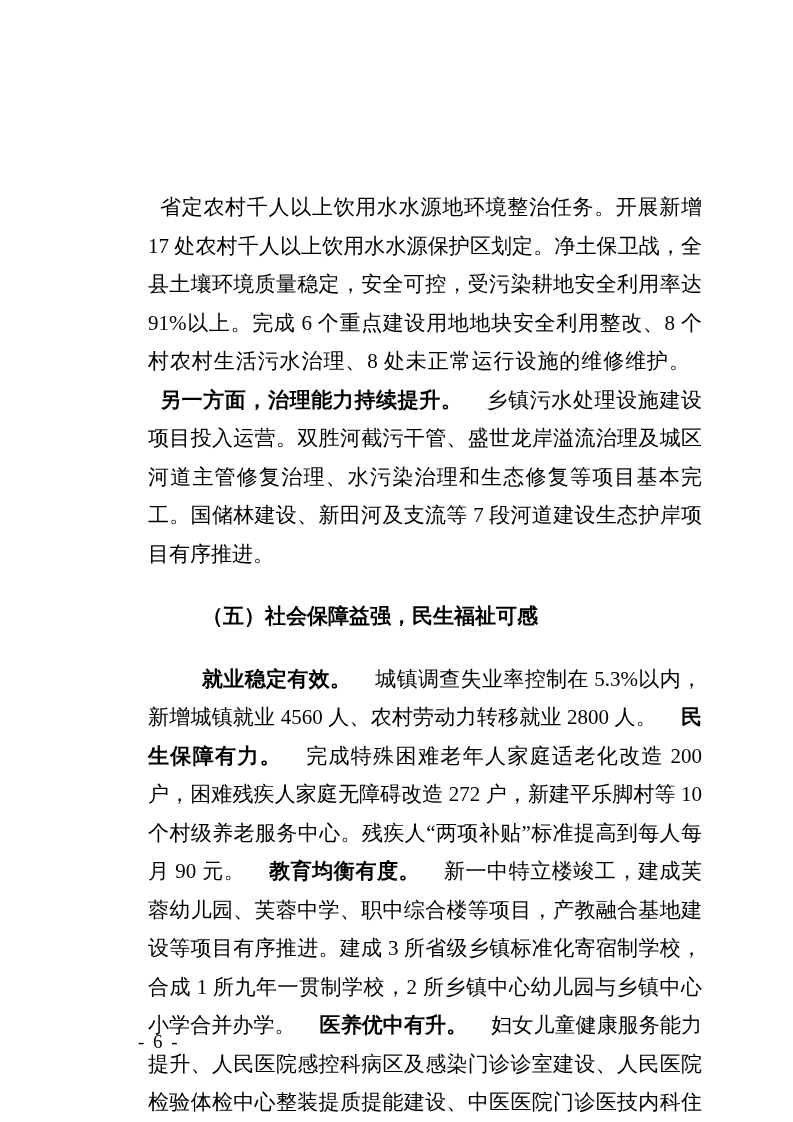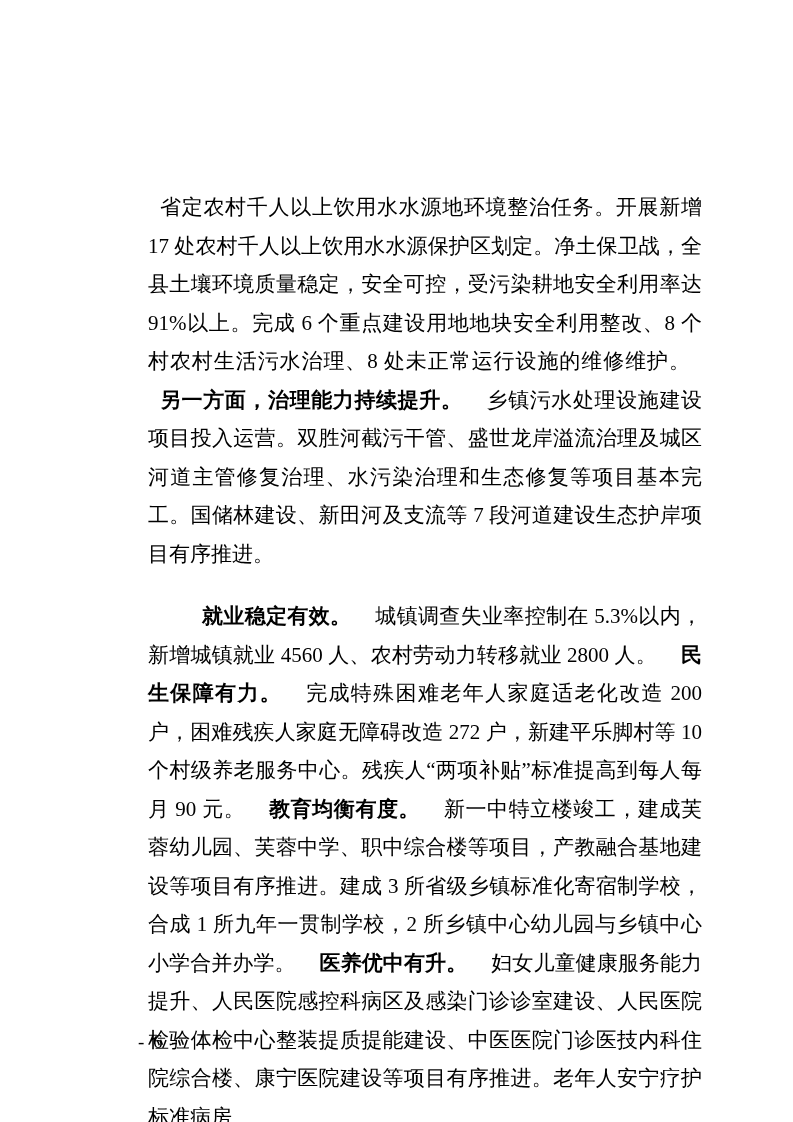--- a/index.html
+++ b/index.html
@@ -48,16 +48,17 @@
     color: #000000;
     font-family: "Liberation Serif", "DejaVu Serif", serif;
   }
 </style>
 </head>
 <body>
 
 <div class="page">
   <div class="text-area" id="doc-body">
       <p class="para body"><span class="seg">省定农村千人以上饮用水水源地环境整治任务。开展新增 17 处农村千人以上饮用水水源保护区划定。净土保卫战，全县土壤环境质量稳定，安全可控，受污染耕地安全利用率达 91%以上。完成 6 个重点建设用地地块安全利用整改、8 个村农村生活污水治理、8 处未正常运行设施的维修维护。</span><span class="seg bold">另一方面，治理能力持续提升。</span><span class="seg">乡镇污水处理设施建设项目投入运营。双胜河截污干管、盛世龙岸溢流治理及城区河道主管修复治理、水污染治理和生态修复等项目基本完工。国储林建设、新田河及支流等 7 段河道建设生态护岸项目有序推进。</span></p>
+      <p class="para heading indent"><span class="seg bold">（五）社会保障益强，民生福祉可感</span></p>
       <p class="para body indent"><span class="seg bold">就业稳定有效。</span><span class="seg">城镇调查失业率控制在 5.3%以内，新增城镇就业 4560 人、农村劳动力转移就业 2800 人。</span><span class="seg bold">民生保障有力。</span><span class="seg">完成特殊困难老年人家庭适老化改造 200 户，困难残疾人家庭无障碍改造 272 户，新建平乐脚村等 10 个村级养老服务中心。残疾人“两项补贴”标准提高到每人每月 90 元。</span><span class="seg bold">教育均衡有度。</span><span class="seg">新一中特立楼竣工，建成芙蓉幼儿园、芙蓉中学、职中综合楼等项目，产教融合基地建设等项目有序推进。建成 3 所省级乡镇标准化寄宿制学校，合成 1 所九年一贯制学校，2 所乡镇中心幼儿园与乡镇中心小学合并办学。</span><span class="seg bold">医养优中有升。</span><span class="seg">妇女儿童健康服务能力提升、人民医院感控科病区及感染门诊诊室建设、人民医院检验体检中心整装提质提能建设、中医医院门诊医技内科住院综合楼、康宁医院建设等项目有序推进。老年人安宁疗护标准病房</span></p>
     </div>
   <div class="page-number">- 6 -</div>
 </div>
 
 </body></html>

